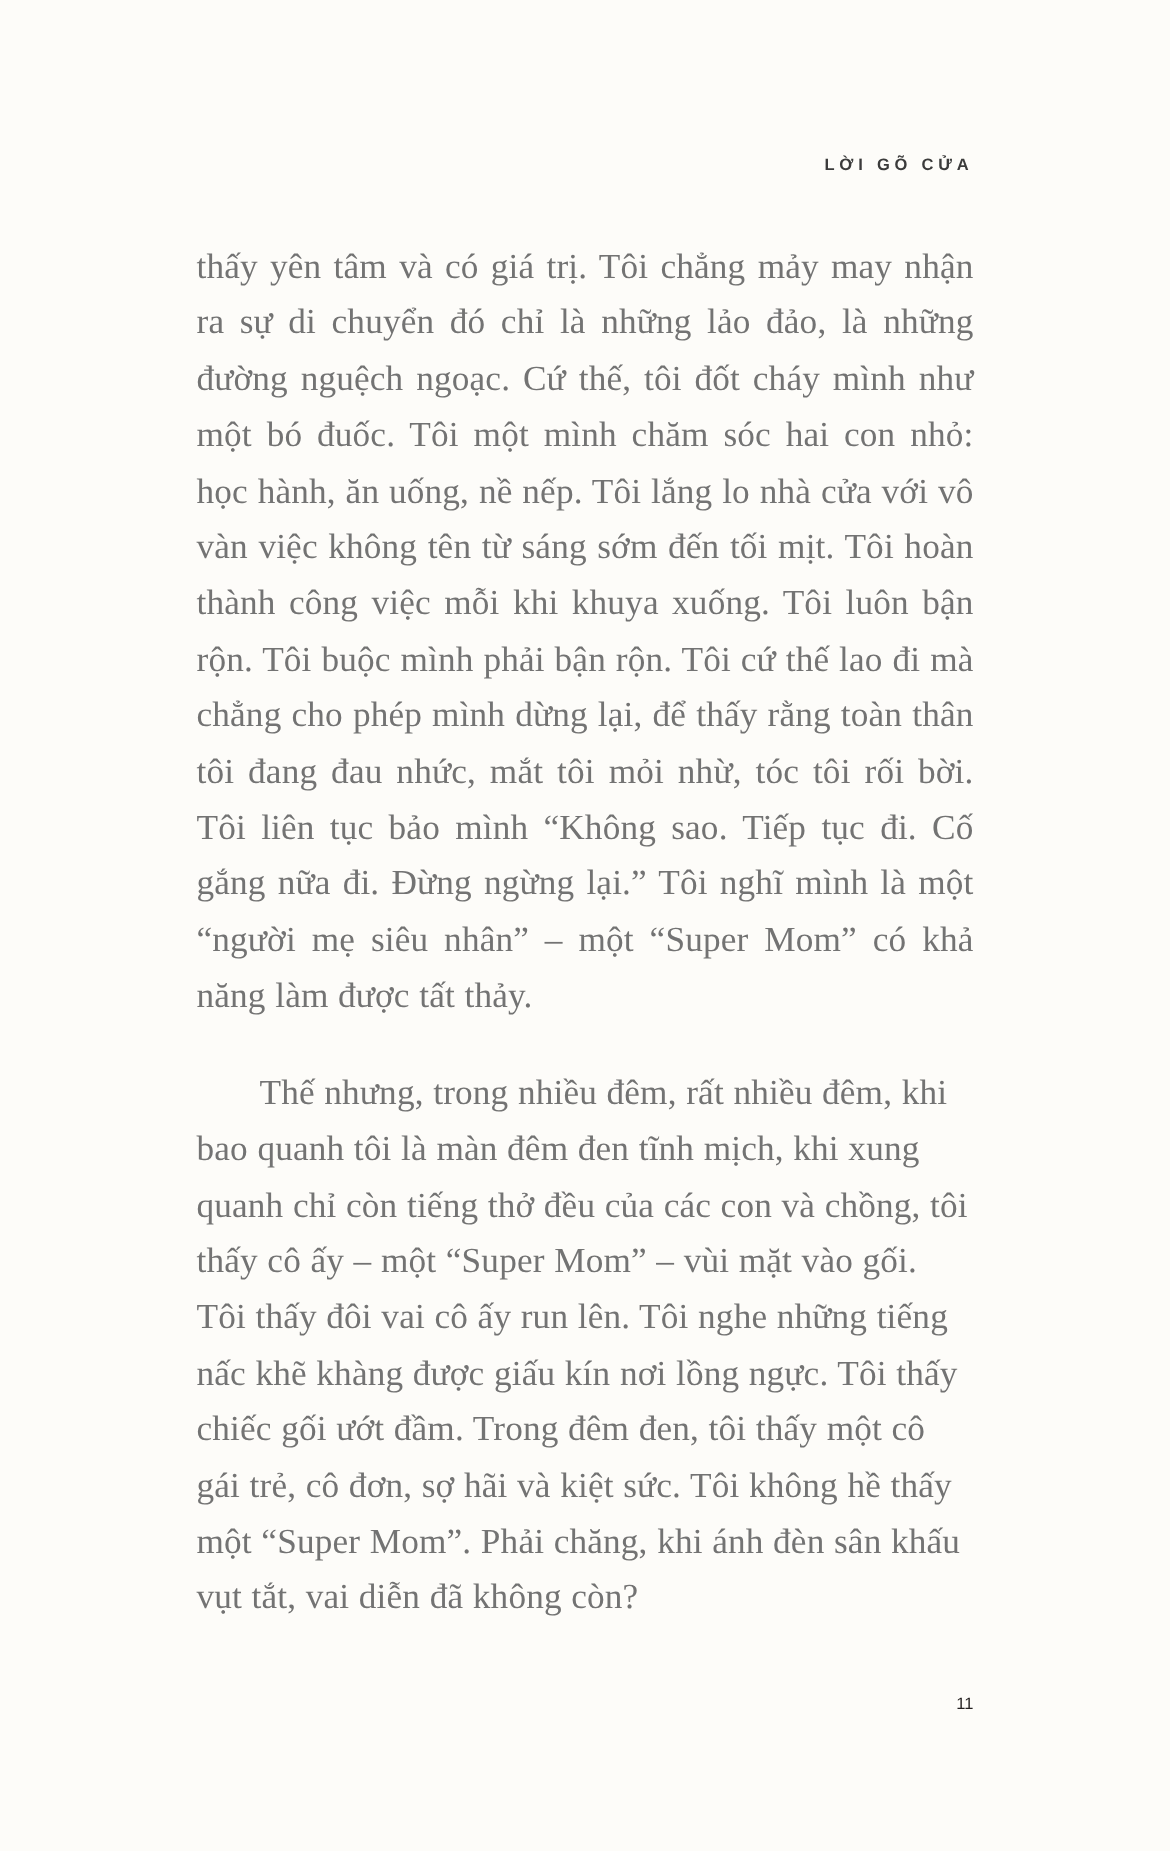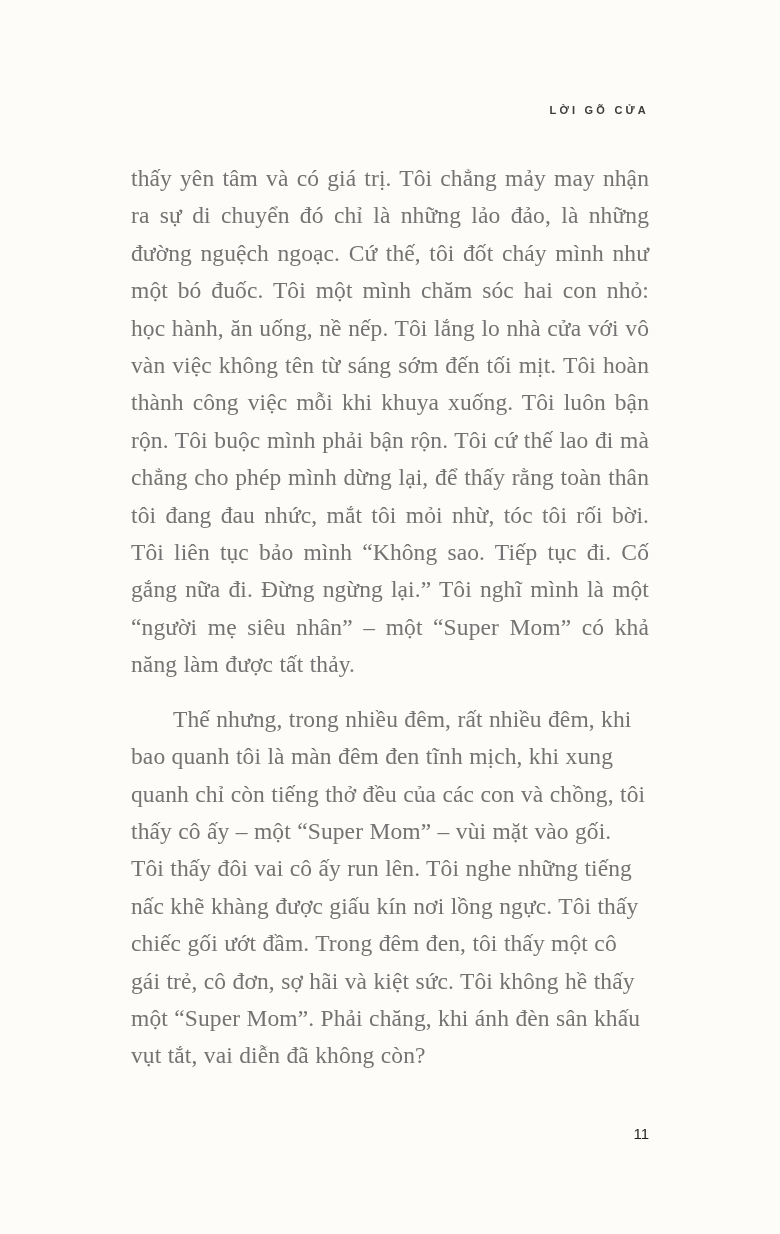--- a/index.html
+++ b/index.html
@@ -43,31 +43,31 @@
     font-size: 23.5px;
     line-height: 37.4px;
     text-align: justify;
     text-justify: inter-word;
     color: #737373;
     letter-spacing: 0.1px;
     word-spacing: 0.4px;
   }
   .para.indent {
     text-indent: 42px;
-    margin-top: 17px;
+    margin-top: 27px;
   }
   .para:last-child {
     text-align: left;
   }
   .folio {
     position: absolute;
     bottom: 92px;
     right: 131px;
     font-family: "Liberation Sans", sans-serif;
-    font-size: 15px;
+    font-size: 11px;
     color: #231f20;
   }
 </style>
 </head>
 <body>
 
 <div class="page">
 
   <div class="running-head">LỜI GÕ CỬA</div>
 

